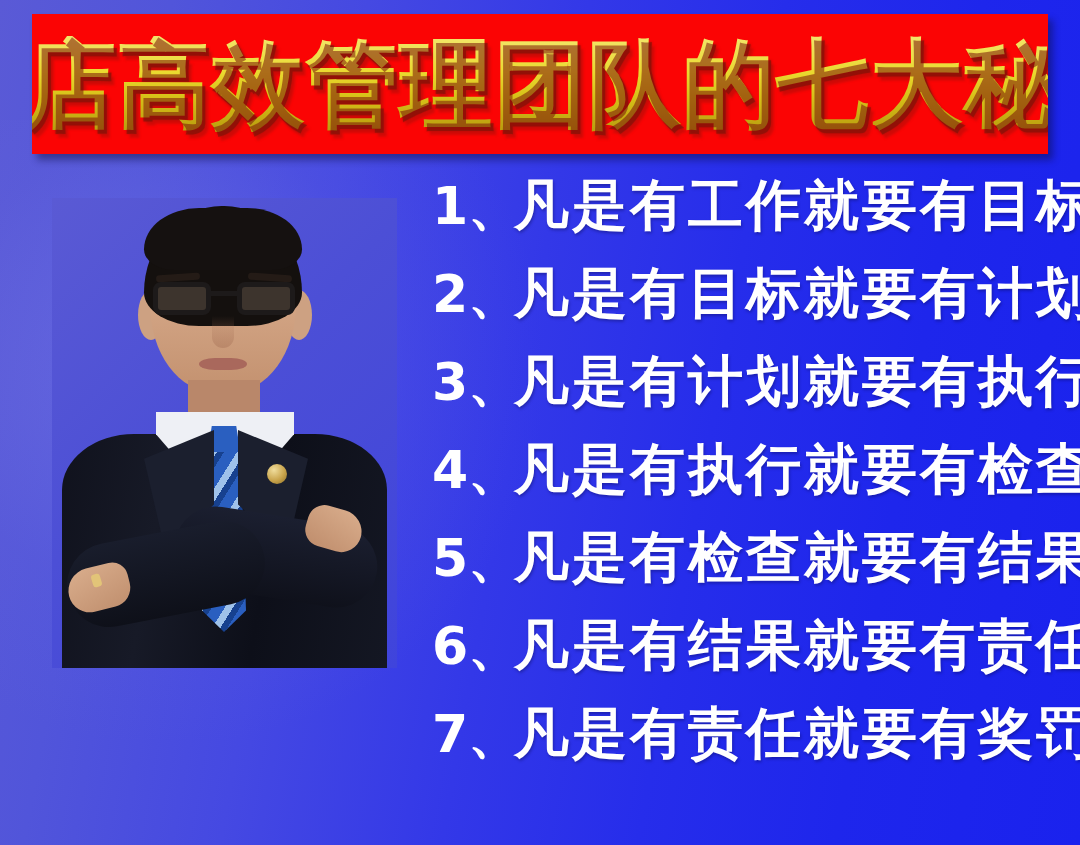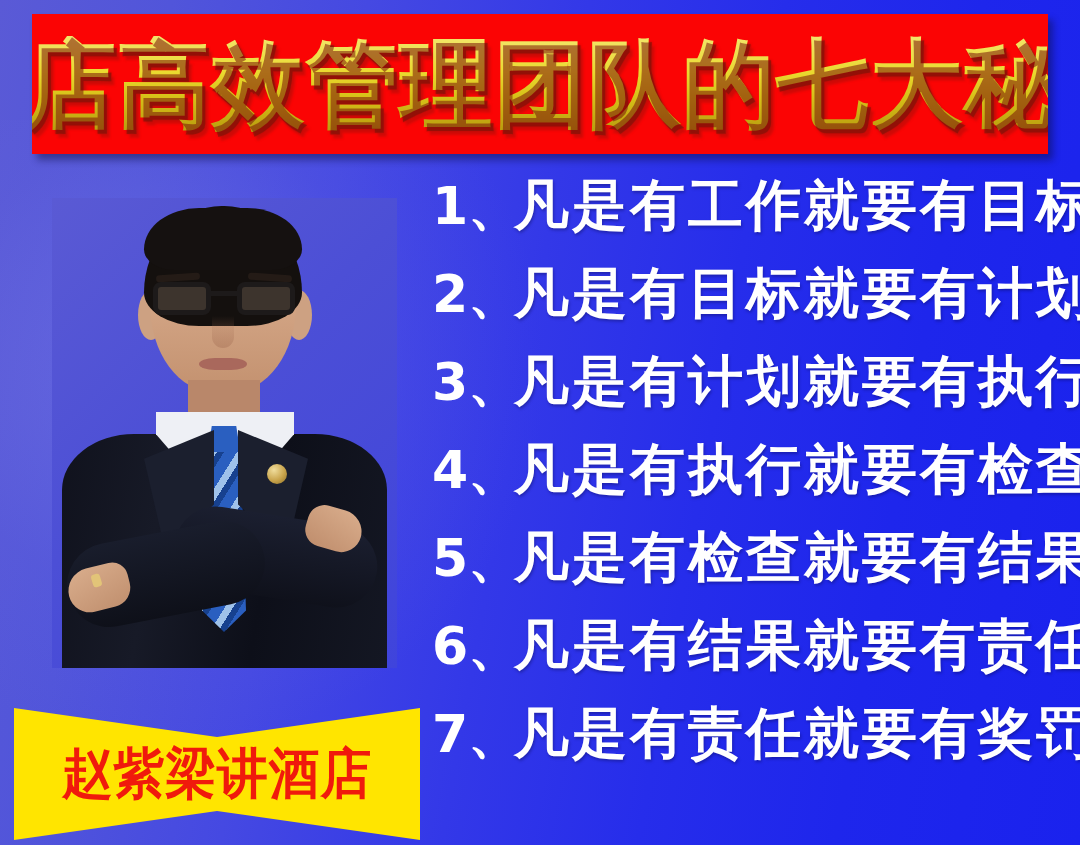--- a/index.html
+++ b/index.html
@@ -395,17 +395,14 @@
       <span class="li-text">凡是有结果就要有责任</span>
     </div>
 
     <div class="list-item">
       <span class="li-num">7、</span>
       <span class="li-text">凡是有责任就要有奖罚</span>
     </div>
 
   </div>
 
-  <div class="ribbon">
-    <div class="ribbon-text">赵紫梁讲酒店</div>
-  </div>
 
 </div>
 
 </body></html>

